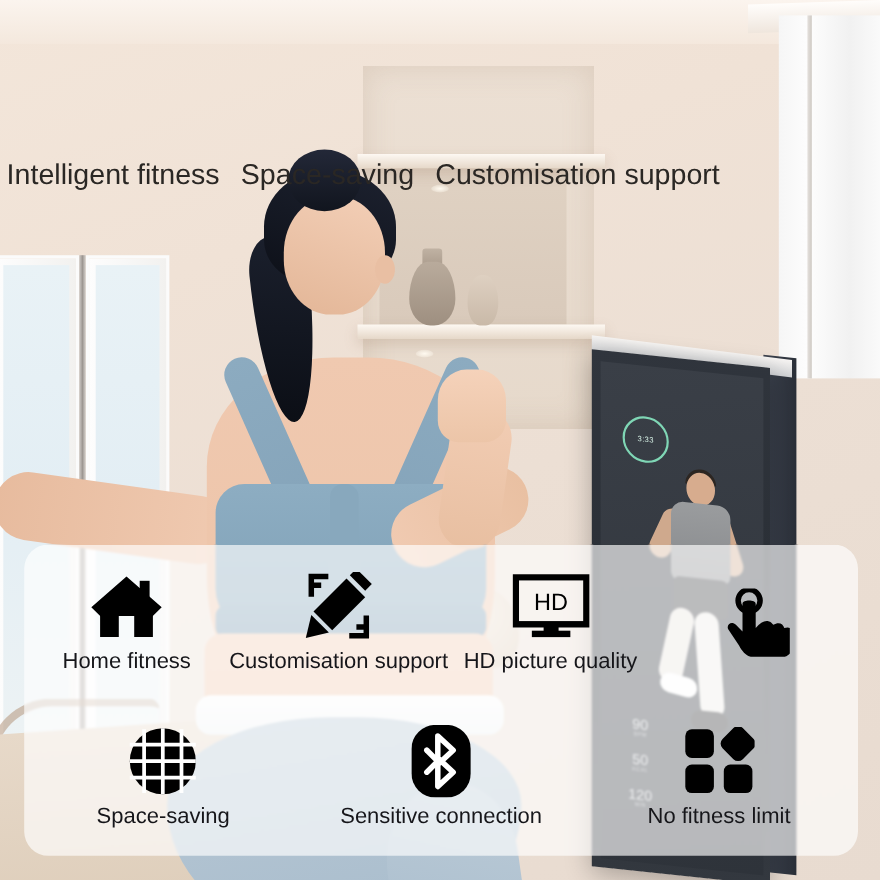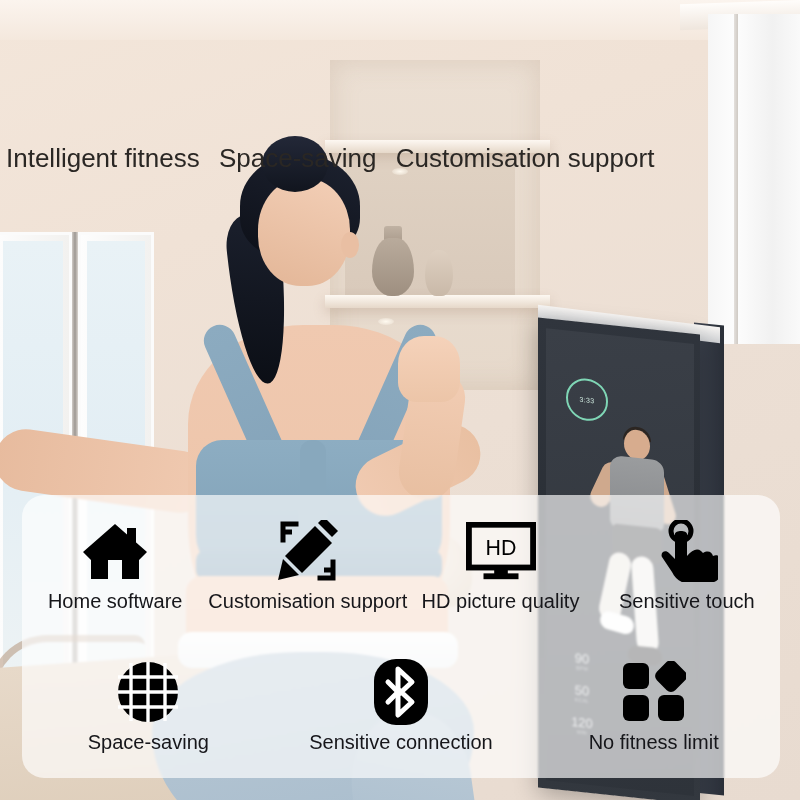--- a/index.html
+++ b/index.html
@@ -402,21 +402,21 @@
       <div class="frow">
 
         <div class="cell">
           <div class="ic">
             <svg width="66" height="58" viewBox="0 0 66 58" fill="#000">
               <path d="M33 2 L65 30 L56 39 L33 18 L10 39 L1 30 Z"></path>
               <path d="M9 33 L33 12 L57 33 L57 57 L40 57 L40 38 L26 38 L26 57 L9 57 Z"></path>
               <rect x="45" y="6" width="9" height="16"></rect>
             </svg>
           </div>
-          <div class="clabel">Home software</div>
+          <div class="clabel">Home fitness</div>
         </div>
 
         <div class="cell">
           <div class="ic">
             <svg width="68" height="62" viewBox="0 0 68 62" fill="none" stroke="#000" stroke-width="5">
               <g fill="#000" stroke="none">
                 <path d="M41 6 L58 23 L28 53 L11 36 Z"></path>
                 <path d="M9 39 L25 55 L4 60 Z"></path>
                 <path d="M44 3 L50 -3 L64 11 L58 17 Z"></path>
               </g>
@@ -443,21 +443,20 @@
 
         <div class="cell">
           <div class="ic">
             <svg width="62" height="62" viewBox="0 0 62 62" fill="#000">
               <circle cx="25" cy="11" r="10" fill="none" stroke="#000" stroke-width="5"></circle>
               <path d="M19 14 c0-4 12-4 12 0 v22 c5-6 10-8 14-5 l2 2
                        c5-3 9-1 10 3 c5-2 8 1 8 6 v10 c0 6-5 11-12 11
                        H31 c-7 0-12-5-15-11 L6 37 c-2-4 3-8 7-4 l6 6 Z"></path>
             </svg>
           </div>
-          <div class="clabel">Sensitive touch</div>
         </div>
 
       </div>
 
       <div class="frow">
 
         <div class="cell">
           <div class="ic">
             <svg width="62" height="62" viewBox="0 0 62 62">
               <circle cx="31" cy="31" r="30" fill="#000"></circle>

